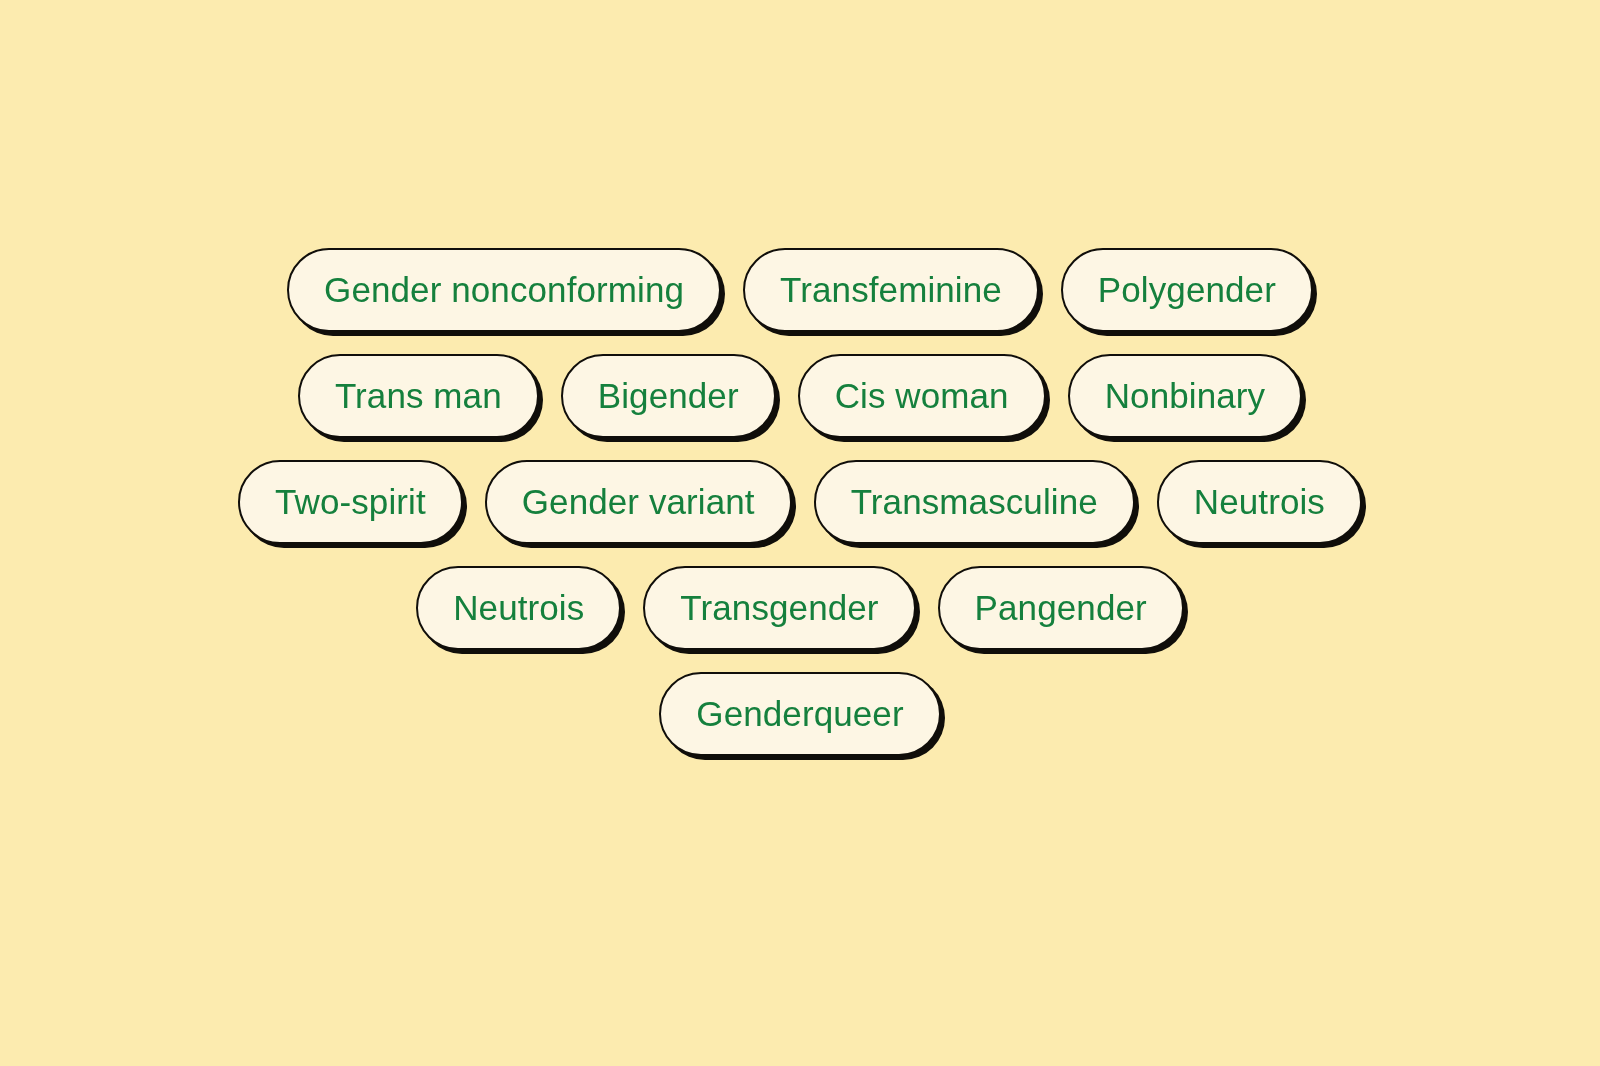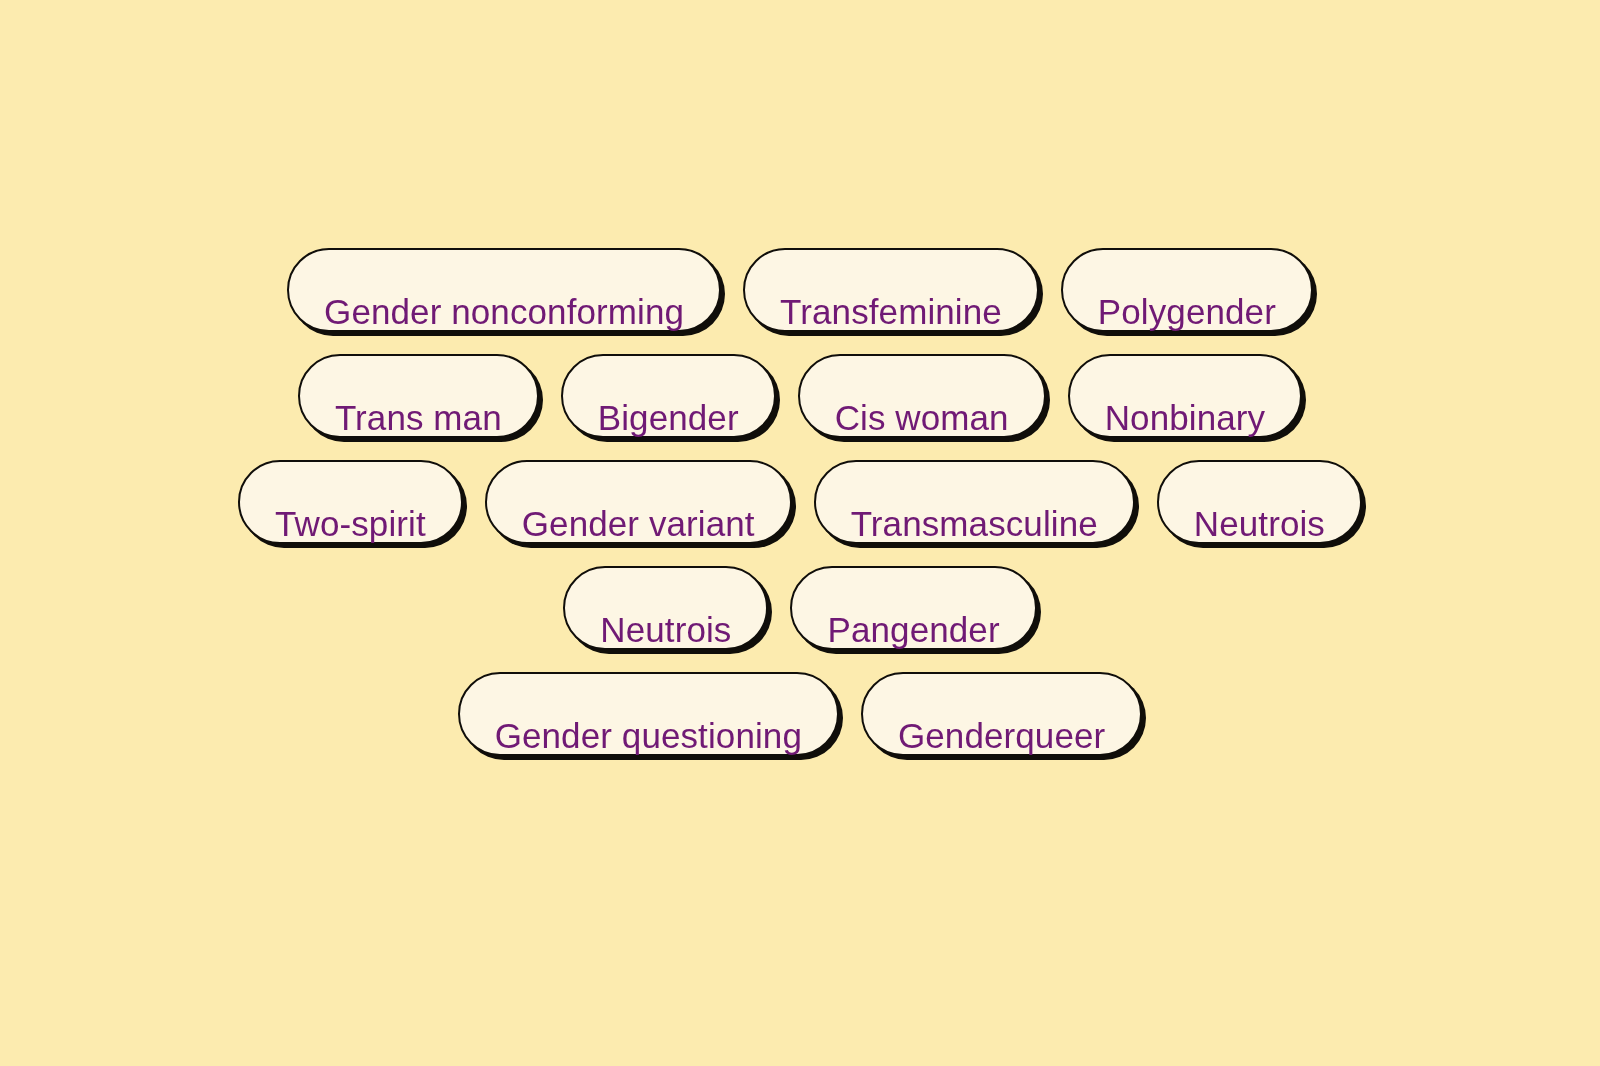--- a/index.html
+++ b/index.html
@@ -33,27 +33,27 @@
     display: flex;
     flex-direction: row;
     align-items: center;
     justify-content: center;
     gap: 22px;
     width: 100%;
   }
 
   .tag-pill {
     display: inline-flex;
-    align-items: flex-end;
+    align-items: center;
     justify-content: center;
     box-sizing: border-box;
     height: 84px;
     padding: 0 35px;
     background: #fdf6e4;
-    color: #701a75;
+    color: #15803d;
     border: 2.5px solid #100e0a;
     border-radius: 999px;
     box-shadow: 4px 4px 0 0 #100e0a;
     font-size: 35px;
     line-height: 1;
     letter-spacing: 0.1px;
     white-space: nowrap;
     font-weight: 400;
     user-select: none;
   }
@@ -108,26 +108,26 @@
     <div class="tag-pill">
       <span class="tag-label">Neutrois</span>
     </div>
   </div>
 
   <div class="tag-row">
     <div class="tag-pill">
       <span class="tag-label">Neutrois</span>
     </div>
     <div class="tag-pill">
+      <span class="tag-label">Transgender</span>
+    </div>
+    <div class="tag-pill">
       <span class="tag-label">Pangender</span>
     </div>
   </div>
 
   <div class="tag-row">
-    <div class="tag-pill">
-      <span class="tag-label">Gender questioning</span>
-    </div>
     <div class="tag-pill">
       <span class="tag-label">Genderqueer</span>
     </div>
   </div>
 
 </div>
 
 </body></html>

